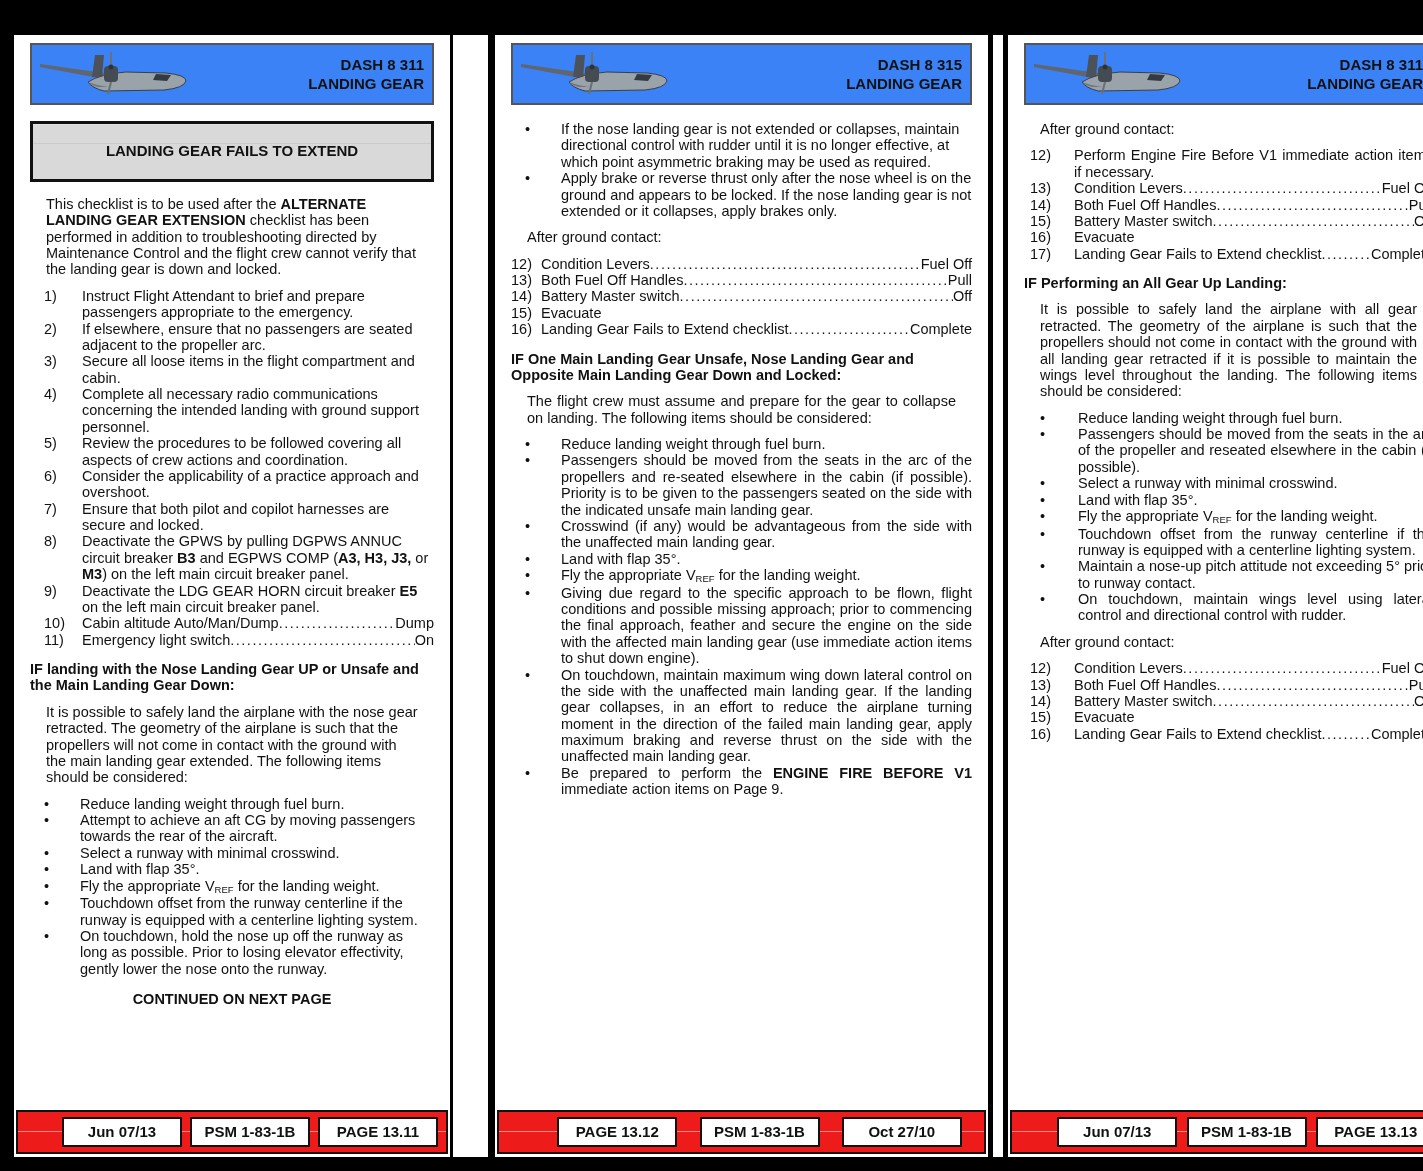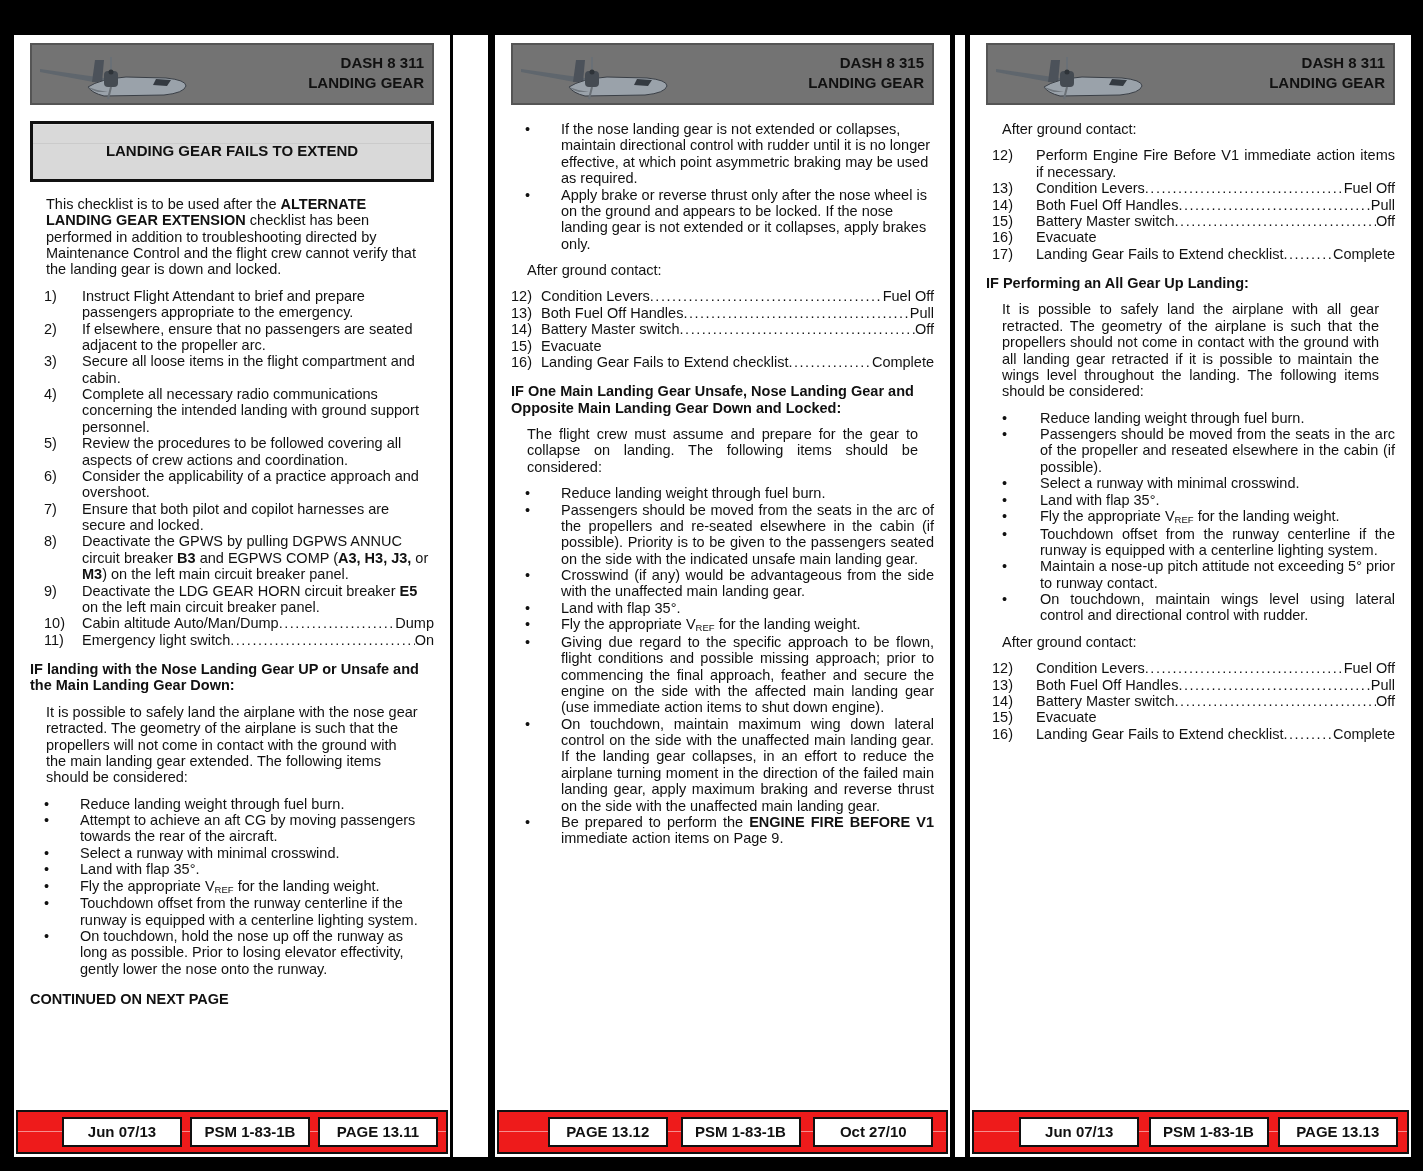--- a/index.html
+++ b/index.html
@@ -11,33 +11,33 @@
   .botband{height:14px;background:#000;}
   .pagerow{display:flex;height:1122px;}
   .vbar{background:#000;height:100%;flex:0 0 auto;}
   .vgap{background:#fff;height:100%;flex:0 0 auto;}
   .panel{
     position:relative;background:#fff;height:100%;flex:0 0 auto;
     padding:8px 16px 0 16px;box-sizing:border-box;overflow:hidden;
     font-size:14.5px;line-height:1.13;
   }
   .hdrbox{
-    display:flex;align-items:flex-start;border:2px solid #555;height:62px;
-    padding:8px 6px;box-sizing:border-box;margin-bottom:16px;background:#737373;
+    display:flex;align-items:center;border:2px solid #555;height:62px;
+    padding:2px 6px;box-sizing:border-box;margin-bottom:16px;background:#3b82f6;
   }
   .hdrbox svg{flex:0 0 auto;}
   .hdr-title{flex:1;text-align:right;font-weight:bold;font-size:15px;line-height:1.3;padding-right:2px;}
   .titlebox{
     border:3px solid #111;background:#d9d9d9;text-align:center;font-weight:bold;font-size:15px;
     padding:19px 8px;margin-bottom:14px;
     background-image:linear-gradient(to bottom, rgba(255,255,255,.25) 0 1px, transparent 1px 19px, rgba(160,160,160,.25) 19px 20px, transparent 20px);
   }
   .para{margin:10px 16px;}
   .heading{font-weight:bold;margin:13px 0 10px 0;}
-  .center-bold{font-weight:bold;text-align:left;margin:14px 0 6px 0;}
+  .center-bold{font-weight:bold;text-align:center;margin:14px 0 6px 0;}
   .justify{text-align:justify;}
   .list{margin:10px 0;}
   .li{display:flex;align-items:baseline;}
   .li .num{flex:0 0 auto;}
   .li .txt{flex:1 1 auto;}
   .li .lbl{flex:0 0 auto;white-space:nowrap;}
   .li .dots{flex:1 1 auto;overflow:hidden;white-space:nowrap;letter-spacing:1.5px;}
   .li .val{flex:0 0 auto;white-space:nowrap;}
   sub{font-size:9.5px;vertical-align:-2px;}
   .footerbar{
@@ -166,21 +166,21 @@
         <div class="center-bold">CONTINUED ON NEXT PAGE</div>
         <div class="footerbar">
           <div class="fbox">Jun 07/13</div>
           <div class="fbox">PSM 1-83-1B</div>
           <div class="fbox">PAGE 13.11</div>
         </div>
       </section>
     <div class="vbar" style="width:3px"></div>
     <div class="vgap" style="width:35px"></div>
     <div class="vbar" style="width:7px"></div>
-    <section class="panel" style="width:455px">
+    <section class="panel" style="width:493px">
         <div class="hdrbox">
   <svg width="150" height="52" viewBox="0 0 150 52" aria-hidden="true">
     <polygon points="2,16 66,25 96,29 66,31 2,19" fill="#5f666d"></polygon>
     <polygon points="57,7 66,7 64,29 54,29" fill="#4c525a"></polygon>
     <path d="M50 34 Q62 26 88 24 L128 25 Q148 27 148 33 Q146 40 126 42 L66 43 Q54 40 50 34 Z" fill="#9aa2aa" stroke="#3a3f46" stroke-width="1"></path>
     <path d="M120 26 L134 27 L130 32 L117 31 Z" fill="#2c3publ036" opacity="0"></path>
     <polygon points="118,26 133,27 129,33 115,32" fill="#343a41"></polygon>
     <rect x="66" y="18" width="14" height="16" rx="4" fill="#454b52"></rect>
     <line x1="73" y1="4" x2="73" y2="18" stroke="#6a7076" stroke-width="2"></line>
     <line x1="73" y1="34" x2="70" y2="46" stroke="#6a7076" stroke-width="2"></line>

